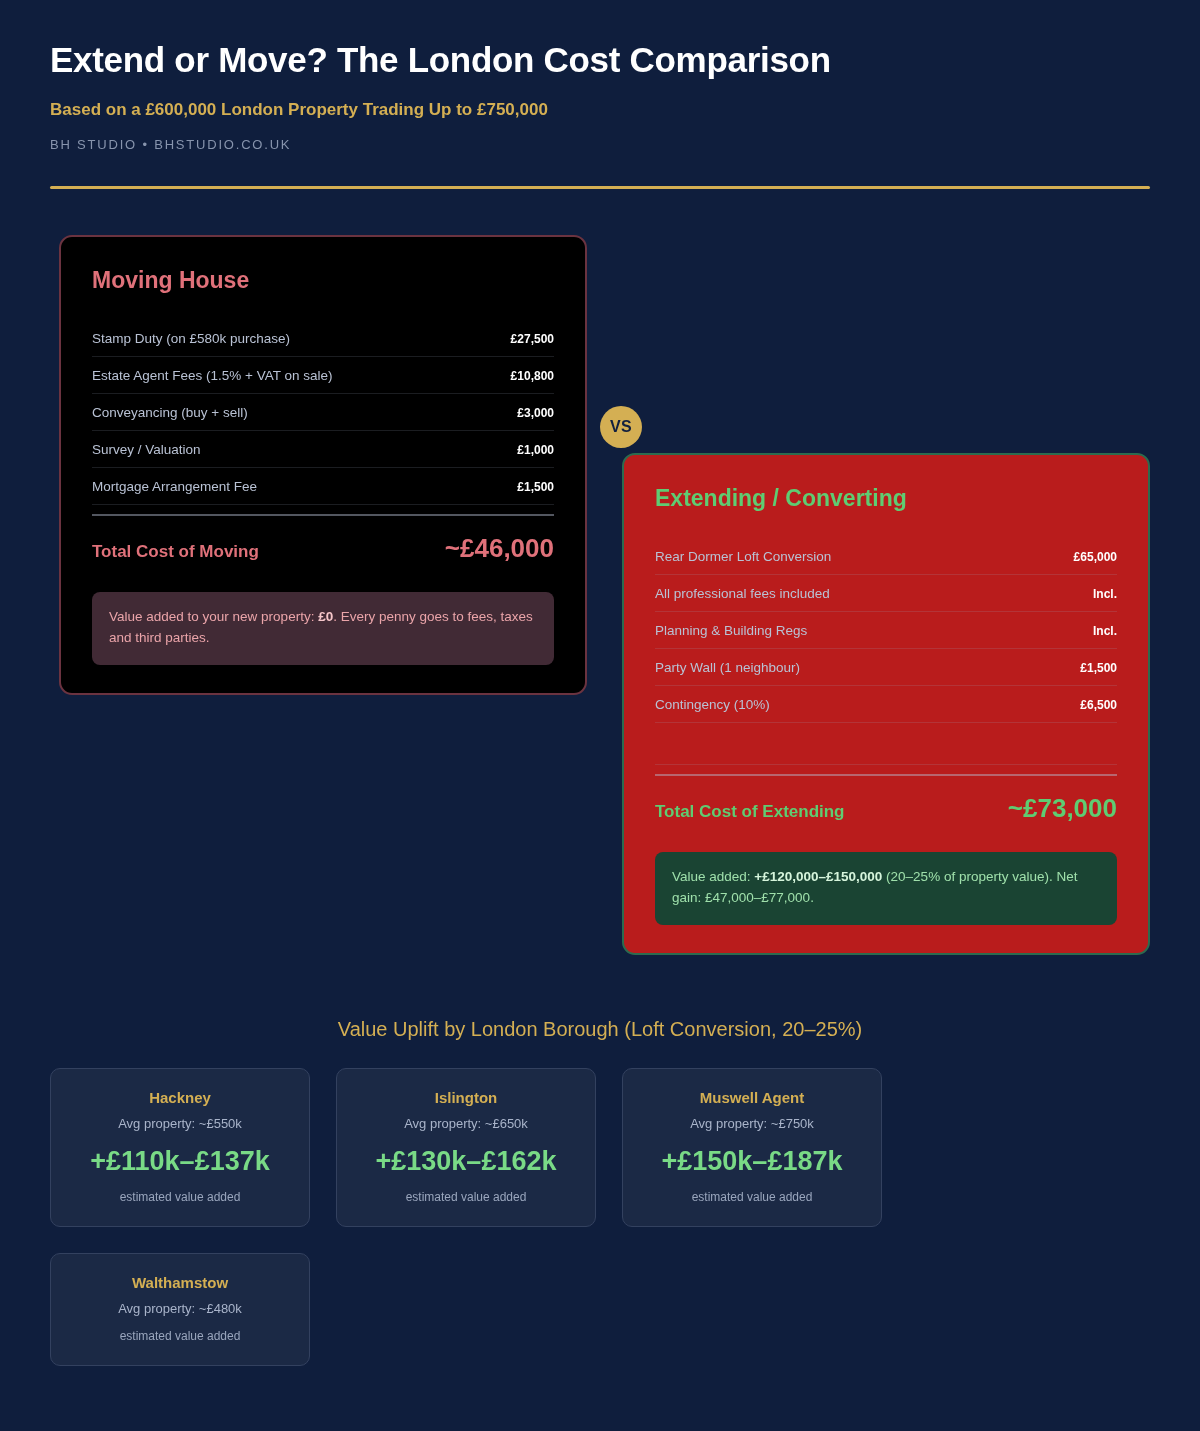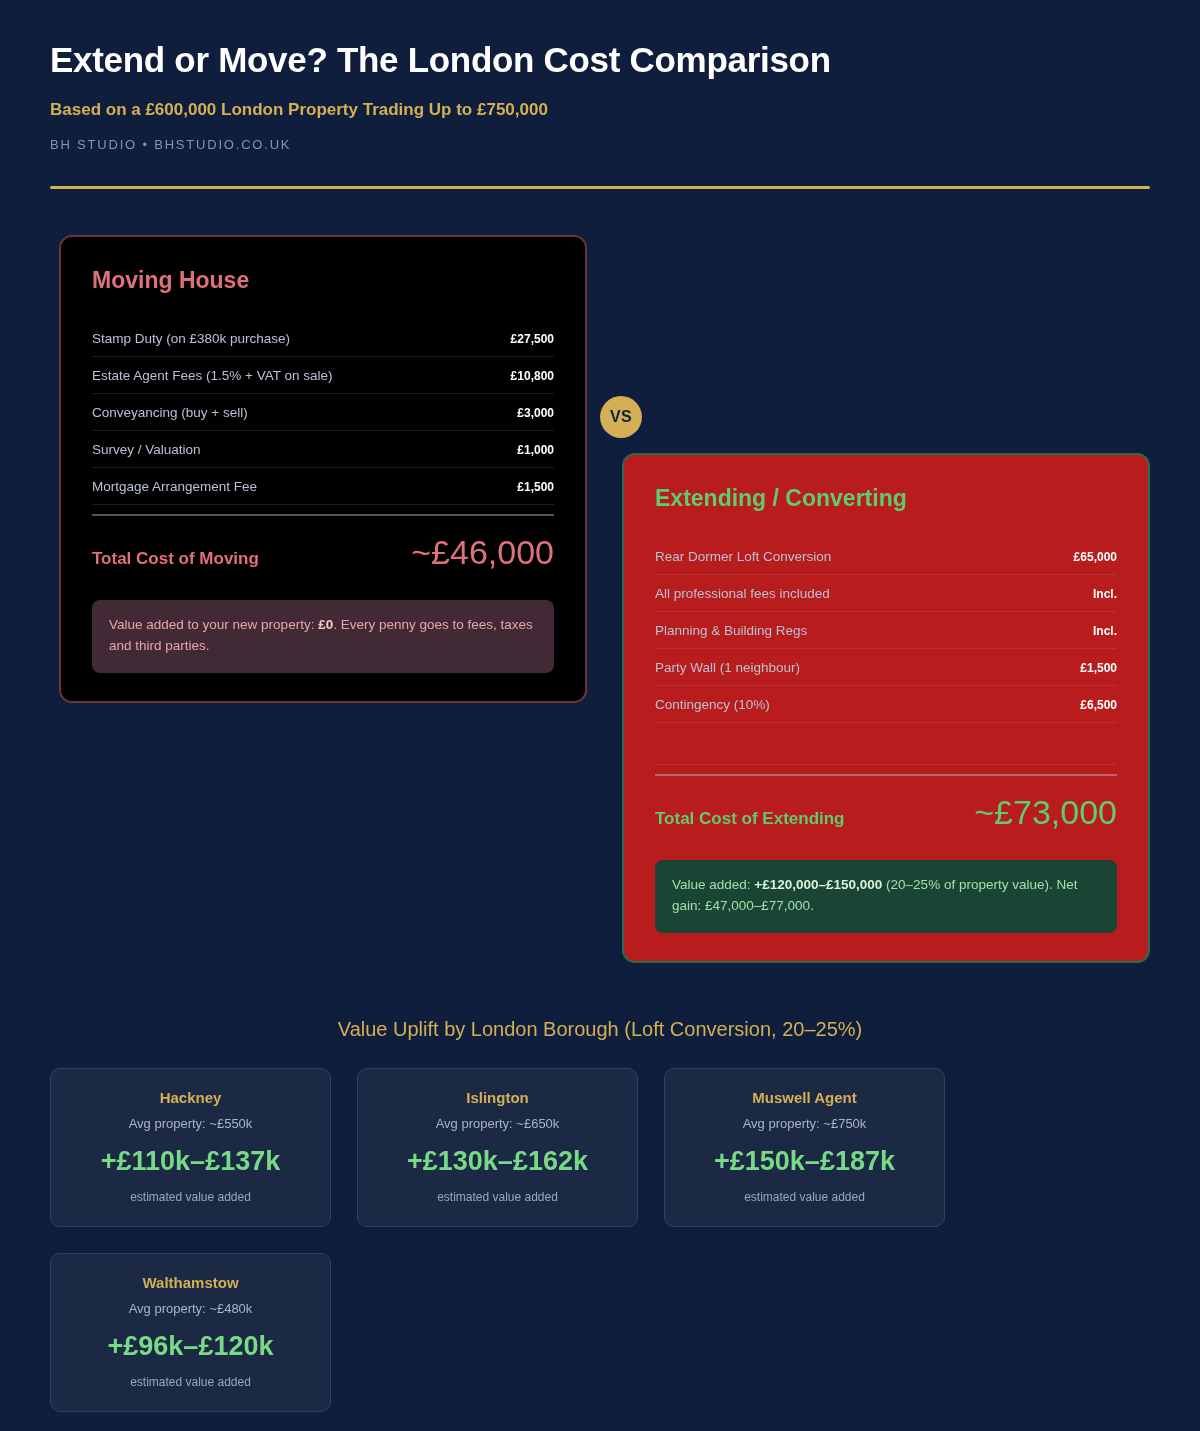--- a/index.html
+++ b/index.html
@@ -82,42 +82,42 @@
     background: rgba(185,194,212,0.45);
     margin-top: 9px;
   }
   .total-row {
     display: flex;
     align-items: baseline;
     justify-content: space-between;
     padding: 17px 0 3px 0;
   }
   .total-label { font-size: 17px; font-weight: bold; }
-  .total-value { font-size: 34px; font-weight: normal; white-space: nowrap; }
+  .total-value { font-size: 26px; font-weight: bold; white-space: nowrap; }
   .card-move .total-label, .card-move .total-value { color: #e0717a; }
   .card-extend .total-label, .card-extend .total-value { color: #5fcc72; }
 
   .note {
     margin-top: 25px;
     border-radius: 8px;
     padding: 15px 17px 16px 17px;
     font-size: 13.5px;
     line-height: 1.55;
   }
   .note-move   { background: #412a35; color: #eaa4a9; }
   .note-extend { background: #1a4433; color: #9fe0ab; }
   .note b { font-weight: bold; }
   .note-move b { color: #f6c7ca; }
   .note-extend b { color: #d6f5dc; }
 
   
   .vs-badge {
     position: absolute;
     left: 550px;
-    top: 161px;
+    top: 171px;
     width: 42px; height: 42px;
     border-radius: 50%;
     background: #d4af53;
     color: #12203f;
     font-size: 16px;
     font-weight: bold;
     display: flex;
     align-items: center;
     justify-content: center;
     letter-spacing: 0.3px;
@@ -131,21 +131,21 @@
     font-size: 20px;
     color: #d4af53;
   }
   .borough-grid {
     margin-top: 27px;
     display: flex;
     flex-wrap: wrap;
     gap: 26px;
   }
   .borough-card {
-    width: 281px;
+    width: 260px;
     background: #1b2945;
     border: 1px solid #33415f;
     border-radius: 10px;
     padding: 20px 12px 22px 12px;
     text-align: center;
   }
   .borough-name { font-size: 15px; font-weight: bold; color: #d4af53; }
   .borough-avg  { margin-top: 10px; font-size: 13px; color: #a9b4ca; }
   .borough-uplift { margin-top: 15px; font-size: 27px; font-weight: bold; color: #79da86; white-space: nowrap; }
   .borough-caption { margin-top: 13px; font-size: 12px; color: #9aa6bd; }
@@ -159,21 +159,21 @@
   <div class="brandline">BH STUDIO • BHSTUDIO.CO.UK</div>
   <div class="gold-rule"></div>
 </div>
 
 <div class="compare">
 
   <div class="card card-move">
     <div class="card-title">Moving House</div>
     <div class="rows" id="move-rows">
         <div class="row">
-          <span class="row-label">Stamp Duty (on £380k purchase)</span>
+          <span class="row-label">Stamp Duty (on £580k purchase)</span>
           <span class="row-value">£27,500</span>
         </div>
         <div class="row">
           <span class="row-label">Estate Agent Fees (1.5% + VAT on sale)</span>
           <span class="row-value">£10,800</span>
         </div>
         <div class="row">
           <span class="row-label">Conveyancing (buy + sell)</span>
           <span class="row-value">£3,000</span>
         </div>
@@ -251,16 +251,15 @@
     </div>
     <div class="borough-card">
       <div class="borough-name">Muswell Agent</div>
       <div class="borough-avg">Avg property: ~£750k</div>
       <div class="borough-uplift">+£150k–£187k</div>
       <div class="borough-caption">estimated value added</div>
     </div>
     <div class="borough-card">
       <div class="borough-name">Walthamstow</div>
       <div class="borough-avg">Avg property: ~£480k</div>
-      <div class="borough-uplift">+£96k–£120k</div>
       <div class="borough-caption">estimated value added</div>
     </div>
   </div>
 
 </body></html>

